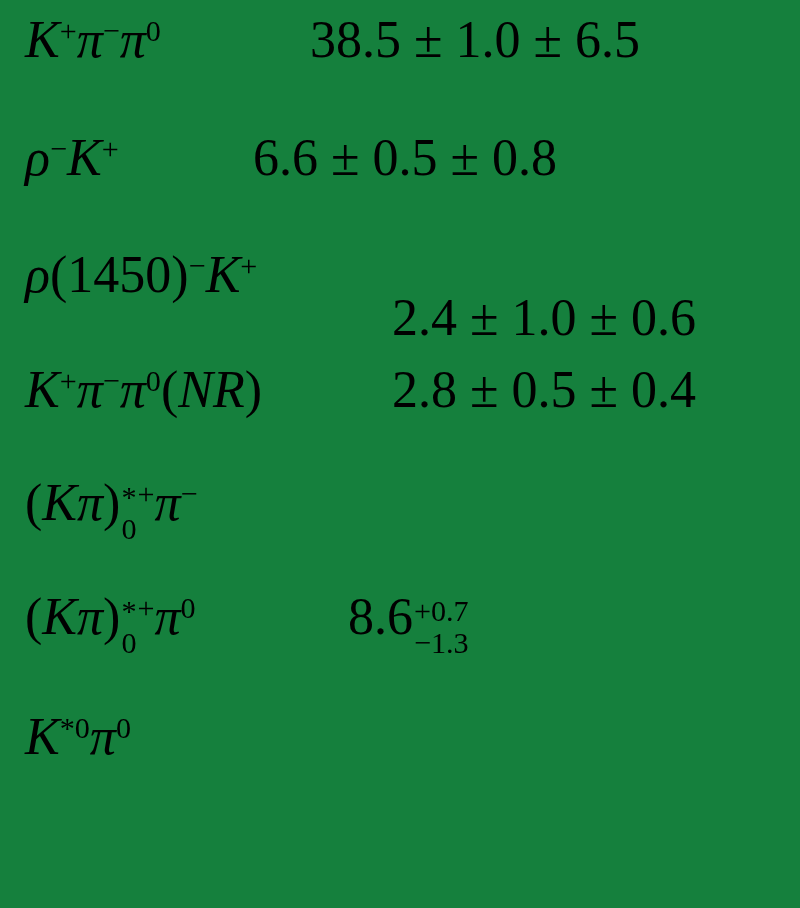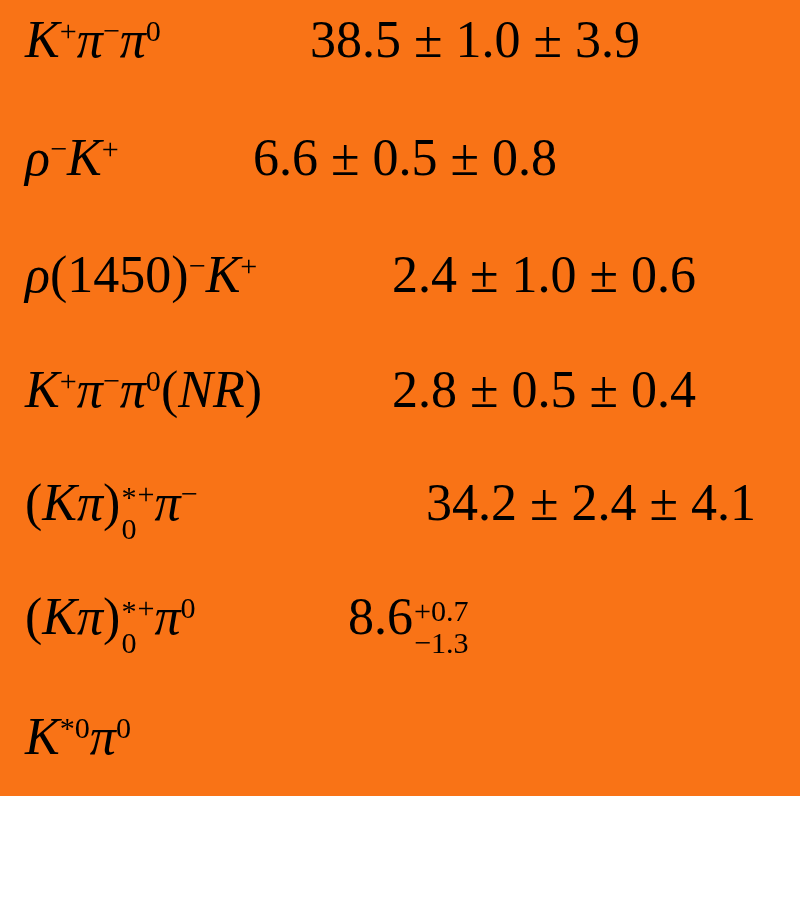--- a/index.html
+++ b/index.html
@@ -3,22 +3,22 @@
 <meta charset="utf-8">
 <style>
   html, body {
     margin: 0;
     padding: 0;
     background: #ffffff;
   }
   .sheet {
     position: relative;
     width: 800px;
-    height: 796px;
-    background: #f97316;
+    height: 908px;
+    background: #15803d;
     color: #000000;
     font-family: "Liberation Serif", "DejaVu Serif", serif;
     font-size: 52px;
     overflow: hidden;
   }
   .row {
     position: absolute;
     left: 0;
     right: 0;
     height: 90px;
@@ -39,21 +39,21 @@
   .row:nth-of-type(2) { top: 128px; }
   .row:nth-of-type(3) { top: 245px; }
   .row:nth-of-type(4) { top: 360px; }
   .row:nth-of-type(5) { top: 473px; }
   .row:nth-of-type(6) { top: 587px; }
   .row:nth-of-type(7) { top: 707px; }
   .row:nth-of-type(8) { top: 860px; }
   
   .row:nth-of-type(1) .value { left: 310px; }
   .row:nth-of-type(2) .value { left: 253px; }
-  .row:nth-of-type(3) .value { left: 392px; }
+  .row:nth-of-type(3) .value { left: 392px; margin-top: 43px; }
   .row:nth-of-type(4) .value { left: 392px; }
   .row:nth-of-type(5) .value { left: 426px; }
   .row:nth-of-type(6) .value { left: 348px; }
   .row:nth-of-type(7) .value { left: 337px; }
   .row:nth-of-type(8) .value { left: 263px; }
 
   .seg { display: inline; }
   .it  { font-style: italic; }
   .sup {
     font-size: 0.58em;
@@ -70,40 +70,39 @@
     margin-right: 1px;
   }
   .stk-top, .stk-bot { display: block; }
 </style>
 </head>
 <body>
 
 <div class="sheet">
   <div class="row">
     <span class="label"><span class="seg it">K</span><span class="seg sup">+</span><span class="seg it">π</span><span class="seg sup">−</span><span class="seg it">π</span><span class="seg sup">0</span></span>
-    <span class="value"><span class="seg">38.5 ± 1.0 ± 3.9</span></span>
+    <span class="value"><span class="seg">38.5 ± 1.0 ± 6.5</span></span>
   </div>
   <div class="row">
     <span class="label"><span class="seg it">ρ</span><span class="seg sup">−</span><span class="seg it">K</span><span class="seg sup">+</span></span>
     <span class="value"><span class="seg">6.6 ± 0.5 ± 0.8</span></span>
   </div>
   <div class="row">
     <span class="label"><span class="seg it">ρ</span><span class="seg">(1450)</span><span class="seg sup">−</span><span class="seg it">K</span><span class="seg sup">+</span></span>
     <span class="value"><span class="seg">2.4 ± 1.0 ± 0.6</span></span>
   </div>
   <div class="row">
     <span class="label"><span class="seg it">K</span><span class="seg sup">+</span><span class="seg it">π</span><span class="seg sup">−</span><span class="seg it">π</span><span class="seg sup">0</span><span class="seg">(</span><span class="seg it">NR</span><span class="seg">)</span></span>
     <span class="value"><span class="seg">2.8 ± 0.5 ± 0.4</span></span>
   </div>
   <div class="row">
     <span class="label"><span class="seg">(</span><span class="seg it">K</span><span class="seg it">π</span><span class="seg">)</span><span class="stack">
           <span class="stk-top">*</span>
           <span class="stk-bot">0</span>
         </span><span class="seg sup">+</span><span class="seg it">π</span><span class="seg sup">−</span></span>
-    <span class="value"><span class="seg">34.2 ± 2.4 ± 4.1</span></span>
   </div>
   <div class="row">
     <span class="label"><span class="seg">(</span><span class="seg it">K</span><span class="seg it">π</span><span class="seg">)</span><span class="stack">
           <span class="stk-top">*</span>
           <span class="stk-bot">0</span>
         </span><span class="seg sup">+</span><span class="seg it">π</span><span class="seg sup">0</span></span>
     <span class="value"><span class="seg">8.6</span><span class="stack">
           <span class="stk-top">+0.7</span>
           <span class="stk-bot">−1.3</span>
         </span></span>

